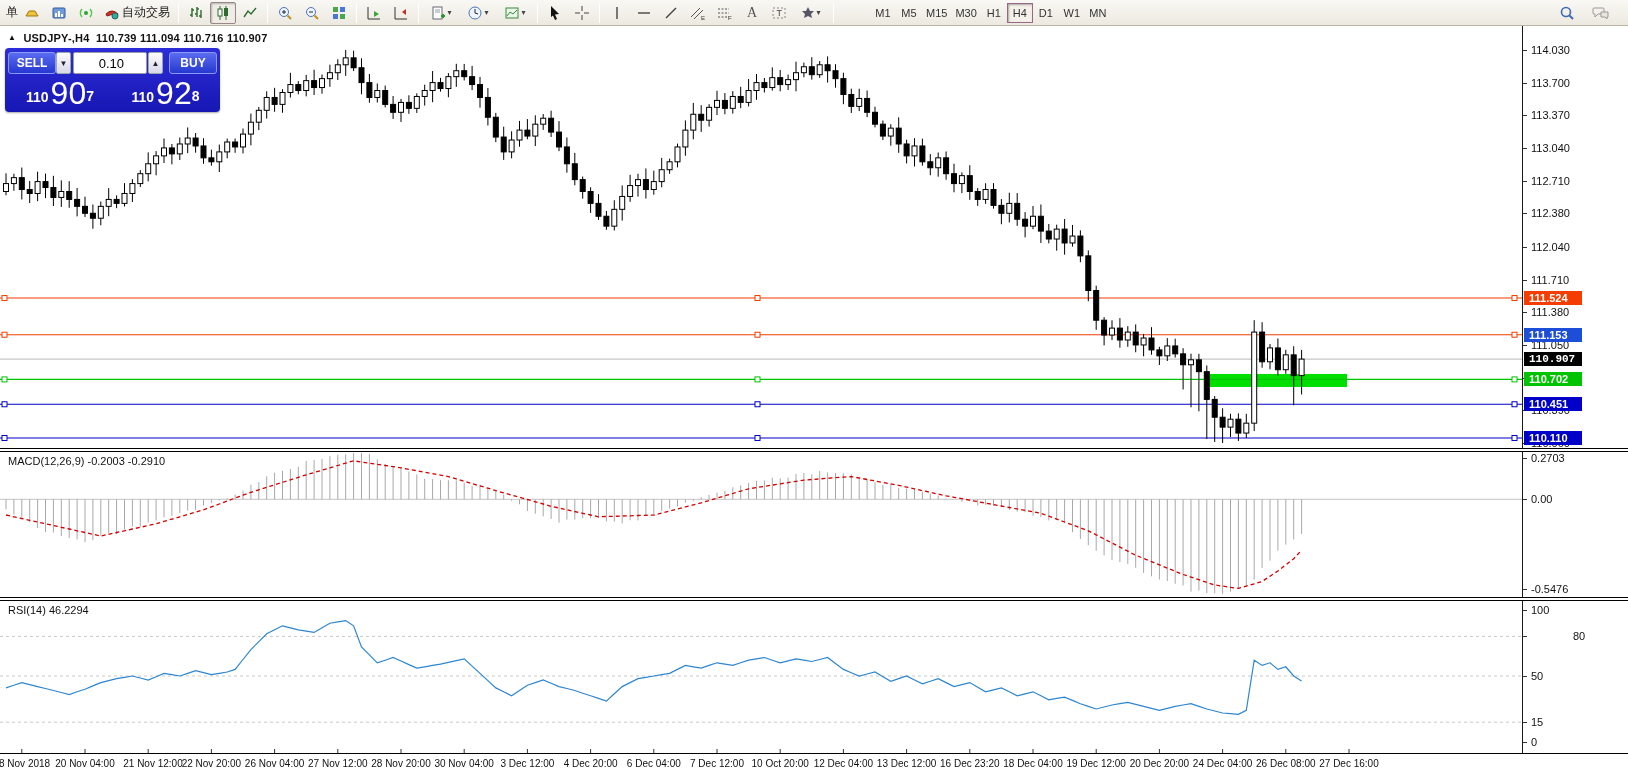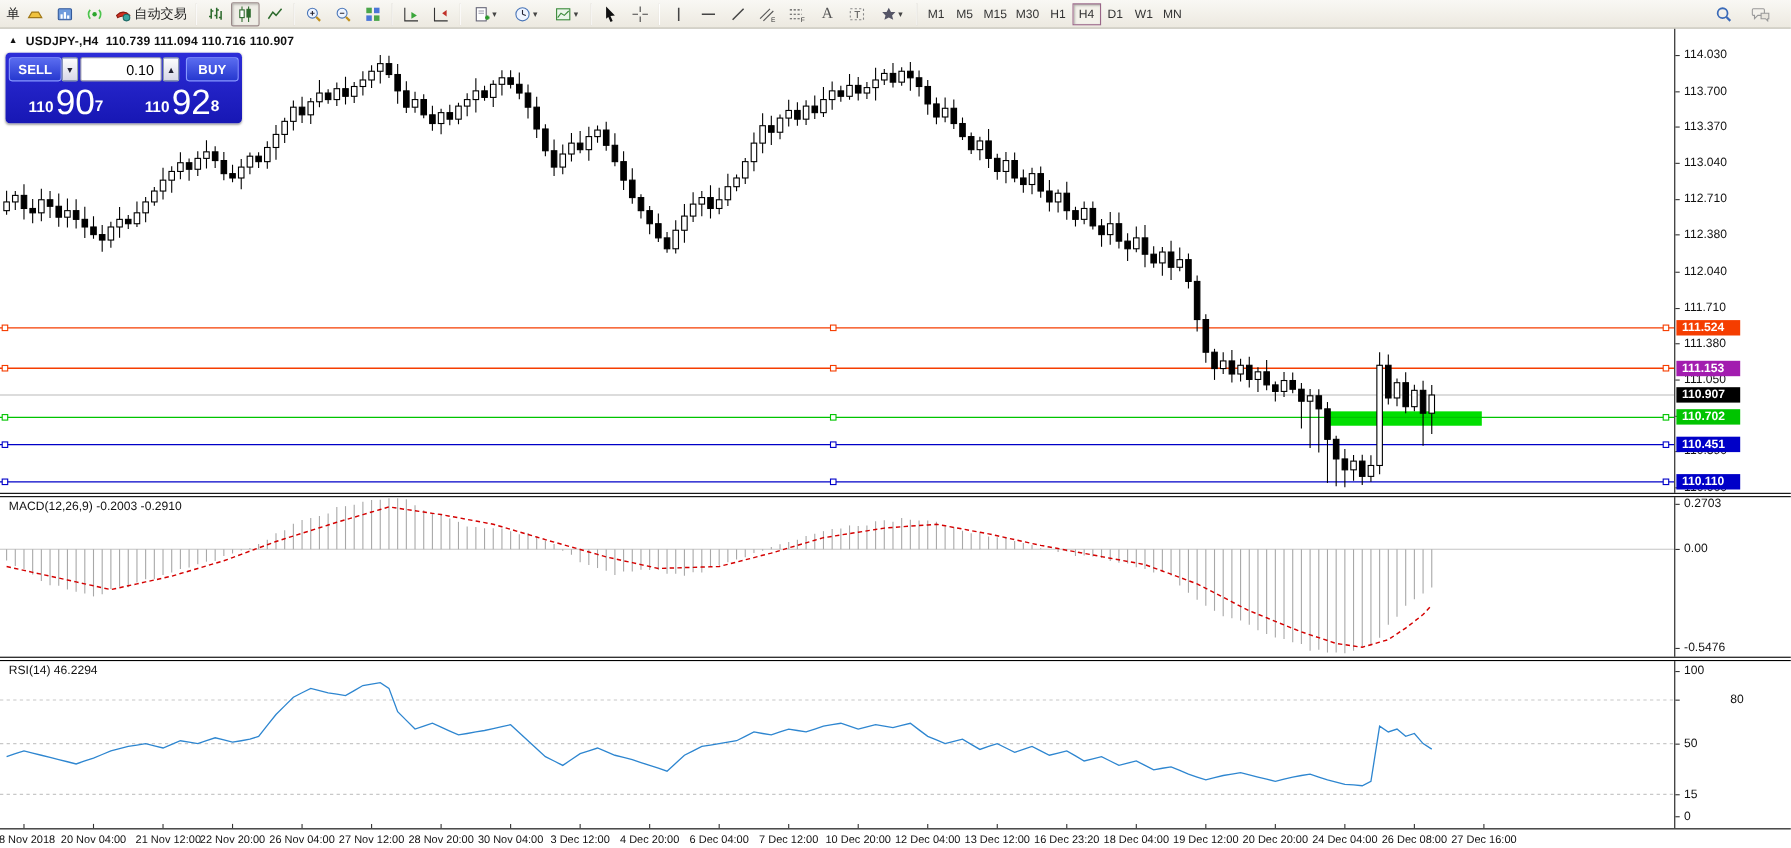--- a/index.html
+++ b/index.html
@@ -40,21 +40,21 @@
   .oneclick { position:absolute; left:5px; top:22px; width:215px; height:64px;
               background:linear-gradient(#2d2dd8,#1717b4); border-radius:4px; z-index:10;
               box-shadow:0 1px 2px rgba(0,0,0,.35); }
   .oc-btn { position:absolute; top:4px; height:22px; font-size:12px; font-weight:bold; color:#fff;
             background:linear-gradient(#5a6cf0,#2638cf); border:1px solid #8899ff; border-radius:3px;
             display:flex; align-items:center; justify-content:center; }
   .oc-spin { position:absolute; top:4px; width:15px; height:22px; background:linear-gradient(#fdfdfd,#d8d8e8);
              border:1px solid #9aa; border-radius:2px; font-size:8px; color:#223;
              display:flex; align-items:center; justify-content:center;}
   .oc-vol { position:absolute; top:4px; left:68px; width:74px; height:22px; border:1px solid #99a;
-            border-radius:2px; text-align:right; font-size:13px; padding-right:6px; color:#000;
+            border-radius:2px; text-align:right; font-size:13px; padding-right:22px; color:#000;
             font-family:"Liberation Sans",sans-serif;}
   .oc-price { position:absolute; top:28px; height:32px; color:#fff; display:flex;
               align-items:flex-end; justify-content:center; }
   .p-small { font-size:14px; font-weight:bold; line-height:22px; margin-right:2px;}
   .p-big   { font-size:32px; line-height:30px; font-weight:400;}
   .p-sup   { font-size:14px; font-weight:bold; line-height:40px; align-self:flex-start;}
   
   .annot { position:absolute; width:230px; text-align:right; font-size:21px; font-weight:bold; z-index:4;}
   
   .time-axis { position:absolute; left:0; top:727px; width:1628px; height:18px;
@@ -228,21 +228,21 @@
         <text x="5.5" y="11" font-size="9" fill="#444">T</text>
       </svg>
     </span>
   <span class="tbi drop">
     <svg width="14" height="14">
         <path d="M7,1 L9,5 L13,5 L10,8 L11,12 L7,10 L3,12 L4,8 L1,5 L5,5 Z" fill="#556"></path>
       </svg>
     <span class="caret">▾</span>
     </span>
   <span class="sep"></span>
-  <span id="tf-bar" style="display:flex;">
+  <span id="tf-bar" style="display:flex;margin-left:32px;">
       <span class="tf-btn">M1</span>
       <span class="tf-btn">M5</span>
       <span class="tf-btn">M15</span>
       <span class="tf-btn">M30</span>
       <span class="tf-btn">H1</span>
       <span class="tf-btn active">H4</span>
       <span class="tf-btn">D1</span>
       <span class="tf-btn">W1</span>
       <span class="tf-btn">MN</span>
     </span>
@@ -889,41 +889,41 @@
       <div class="ind-label" style="top:584px;">100</div>
       <div class="ytick-dash" style="top:610.4px;"></div>
       <div class="ind-label" style="top:610.4px;padding-left:42px;">80</div>
       <div class="ytick-dash" style="top:650px;"></div>
       <div class="ind-label" style="top:650px;">50</div>
       <div class="ytick-dash" style="top:696.2px;"></div>
       <div class="ind-label" style="top:696.2px;">15</div>
       <div class="ytick-dash" style="top:716px;"></div>
       <div class="ind-label" style="top:716px;">0</div>
       <div class="price-badge" style="top:265.0px; background:#F53D00;">111.524</div>
-      <div class="price-badge" style="top:301.8px; background:#a21caf;">111.153</div>
+      <div class="price-badge" style="top:301.8px; background:#1d4ed8;">111.153</div>
       <div class="price-badge" style="top:346.4px; background:#00C400;">110.702</div>
       <div class="price-badge" style="top:371.3px; background:#0000C8;">110.451</div>
       <div class="price-badge" style="top:405.0px; background:#0000C8;">110.110</div>
-      <div class="price-badge" style="top:326.1px; background:#000000;">110.907</div>
+      <div class="price-badge" style="top:326.1px; background:#000000;font-family:Liberation Mono, monospace;">110.907</div>
     </div>
 
   <div class="time-axis" id="time-axis">
       <div class="xlab" style="left:21.8px;">18 Nov 2018</div>
       <div class="xlab" style="left:85.0px;">20 Nov 04:00</div>
       <div class="xlab" style="left:153px;">21 Nov 12:00</div>
       <div class="xlab" style="left:211.4px;">22 Nov 20:00</div>
       <div class="xlab" style="left:274.6px;">26 Nov 04:00</div>
       <div class="xlab" style="left:337.8px;">27 Nov 12:00</div>
       <div class="xlab" style="left:401.0px;">28 Nov 20:00</div>
       <div class="xlab" style="left:464.2px;">30 Nov 04:00</div>
       <div class="xlab" style="left:527.4px;">3 Dec 12:00</div>
       <div class="xlab" style="left:590.6px;">4 Dec 20:00</div>
       <div class="xlab" style="left:653.8px;">6 Dec 04:00</div>
       <div class="xlab" style="left:717.0px;">7 Dec 12:00</div>
-      <div class="xlab" style="left:780.2px;">10 Dec 20:00</div>
+      <div class="xlab" style="left:780.2px;">10 Oct 20:00</div>
       <div class="xlab" style="left:843.4px;">12 Dec 04:00</div>
       <div class="xlab" style="left:906.6px;">13 Dec 12:00</div>
       <div class="xlab" style="left:969.8px;">16 Dec 23:20</div>
       <div class="xlab" style="left:1033.0px;">18 Dec 04:00</div>
       <div class="xlab" style="left:1096.2px;">19 Dec 12:00</div>
       <div class="xlab" style="left:1159.4px;">20 Dec 20:00</div>
       <div class="xlab" style="left:1222.6px;">24 Dec 04:00</div>
       <div class="xlab" style="left:1285.8px;">26 Dec 08:00</div>
       <div class="xlab" style="left:1349.0px;text-align:right;">27 Dec 16:00</div>
     </div>

